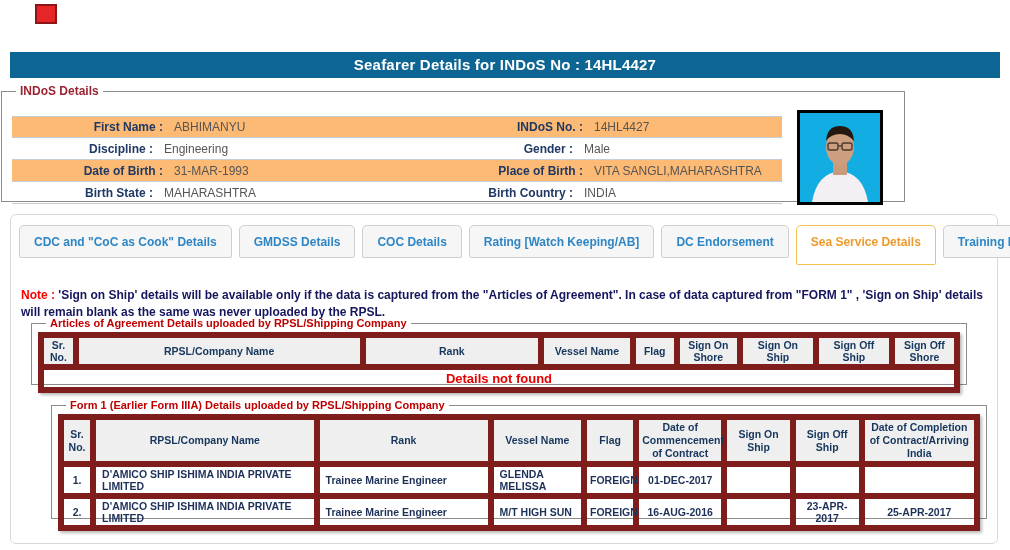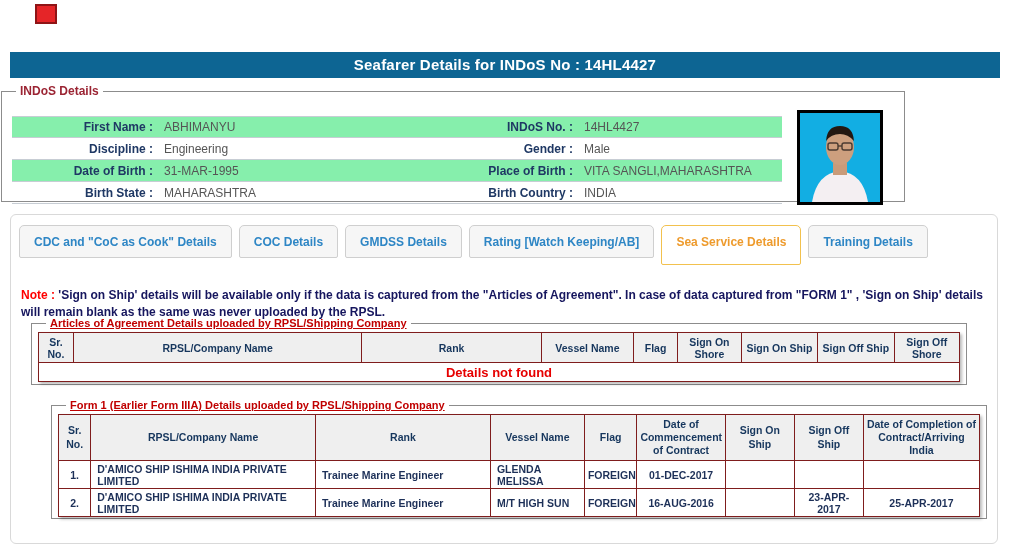--- a/index.html
+++ b/index.html
@@ -19,48 +19,48 @@
   fieldset { border:1px solid #8c8c8c; background:#fff; }
   fieldset legend { font-weight:bold; margin-left:14px; padding:0 4px; }
 
   .indos-fs { position:absolute; left:1px; top:84px; width:904px; height:118px; }
   .indos-fs legend { color:#9b2433; font-size:12px; }
 
   .indos-grid { position:absolute; left:10px; top:18px; width:770px; }
   .indos-row { display:grid; grid-template-columns:145px 268px 152px 1fr; align-items:center;
                height:22px; border-bottom:1px solid #c7cdd4; font-size:12px; }
   .indos-row:first-child { border-top:1px solid #c7cdd4; }
-  .indos-row.alt { background:#86efac; }
+  .indos-row.alt { background:#fdba74;padding-left:10px; }
   .flabel { text-align:right; font-weight:bold; color:#1f3864; padding-right:4px; }
   .fvalue { text-align:left; color:#555; padding-left:7px; }
 
   .photo { position:absolute; left:795px; top:12px; width:86px; height:95px;
            border:3px solid #000; background:#12aee3; }
 
   
   .tabpanel { position:absolute; left:10px; top:214px; width:988px; height:330px;
               border:1px solid #d9d9d9; border-radius:6px; background:#fff; }
   .tabs { display:flex; gap:7px; margin:10px 0 0 8px; align-items:flex-start; }
   .tab { background:#f6f6f6; border:1px solid #cfcfcf; border-radius:5px 5px 2px 2px;
          color:#2e86c5; font-weight:bold; font-size:12px; padding:9px 14px 8px 14px;
          cursor:pointer; white-space:nowrap; }
   .tab.active { background:#fff; border-color:#f2c14e; color:#ee9b2d; padding-bottom:15px; }
 
   .note { position:absolute; left:10px; top:72px; width:968px;
           font-size:12px; font-weight:bold; color:#16165e; line-height:1.4; }
   .note .note-prefix { color:#f00; }
 
   .sec-fs { position:absolute; left:20px; background:#fff; }
-  .sec-fs legend { color:#c00000; font-size:11px;text-decoration:underline; }
+  .sec-fs legend { color:#c00000; font-size:11px; }
   .articles-fs { top:102px; width:936px; height:68px; }
   .form1-fs { top:184px; width:936px; height:120px;margin-left:20px; }
 
   table.dg { border-collapse:collapse; width:calc(100% - 12px); margin:3px 6px 0 6px;
              box-shadow:2px 2px 3px rgba(0,0,0,.28); table-layout:fixed; }
-  table.dg th, table.dg td { border:1px solid #7f1d1d; font-size:10.5px; padding:1px 3px; }
+  table.dg th, table.dg td { border:6px solid #7f1d1d; font-size:10.5px; padding:1px 3px; }
   table.dg th { background:#efefef; color:#16365d; font-weight:bold; text-align:center; }
   table.dg td { font-weight:bold; color:#1d3058; }
   .aoa th { height:30px; }
   .aoa td.empty { color:#e60000; text-align:center; font-size:13px; height:19px; }
   .f1 th { height:46px; line-height:1.25; }
   .f1 td { height:28px; }
   .f1 td.c { text-align:center; }
   .f1 td.l { text-align:left; padding-left:6px; }
 </style>
 </head>
@@ -80,21 +80,21 @@
       <span class="fvalue">14HL4427</span>
     </div>
     <div class="indos-row">
       <span class="flabel">Discipline :</span>
       <span class="fvalue">Engineering</span>
       <span class="flabel">Gender :</span>
       <span class="fvalue">Male</span>
     </div>
     <div class="indos-row alt">
       <span class="flabel">Date of Birth :</span>
-      <span class="fvalue">31-MAR-1995</span>
+      <span class="fvalue">31-MAR-1993</span>
       <span class="flabel">Place of Birth :</span>
       <span class="fvalue">VITA SANGLI,MAHARASHTRA</span>
     </div>
     <div class="indos-row">
       <span class="flabel">Birth State :</span>
       <span class="fvalue">MAHARASHTRA</span>
       <span class="flabel">Birth Country :</span>
       <span class="fvalue">INDIA</span>
     </div>
   </div>
@@ -108,23 +108,24 @@
       <rect x="28" y="30" width="10" height="7" rx="2" fill="none" stroke="#4a3a30" stroke-width="1.4"></rect>
       <rect x="42" y="30" width="10" height="7" rx="2" fill="none" stroke="#4a3a30" stroke-width="1.4"></rect>
       <line x1="38" y1="33" x2="42" y2="33" stroke="#4a3a30" stroke-width="1.4"></line>
     </svg>
   </div>
 </fieldset>
 
 <div class="tabpanel">
   <div class="tabs">
     <div class="tab">CDC and "CoC as Cook" Details</div>
+    <div class="tab">GMDSS Details</div>
     <div class="tab">COC Details</div>
-    <div class="tab">GMDSS Details</div>
     <div class="tab">Rating [Watch Keeping/AB]</div>
+    <div class="tab">DC Endorsement</div>
     <div class="tab active">Sea Service Details</div>
     <div class="tab">Training Details</div>
   </div>
 
   <div class="note">
     <span class="note-prefix">Note :</span><span> 'Sign on Ship' details will be available only if the data is captured from the "Articles of Agreement". In case of data captured from "FORM 1" , 'Sign on Ship' details will remain blank as the same was never uploaded by the RPSL.</span>
   </div>
 
   <fieldset class="sec-fs articles-fs">
     <legend>Articles of Agreement Details uploaded by RPSL/Shipping Company</legend>

